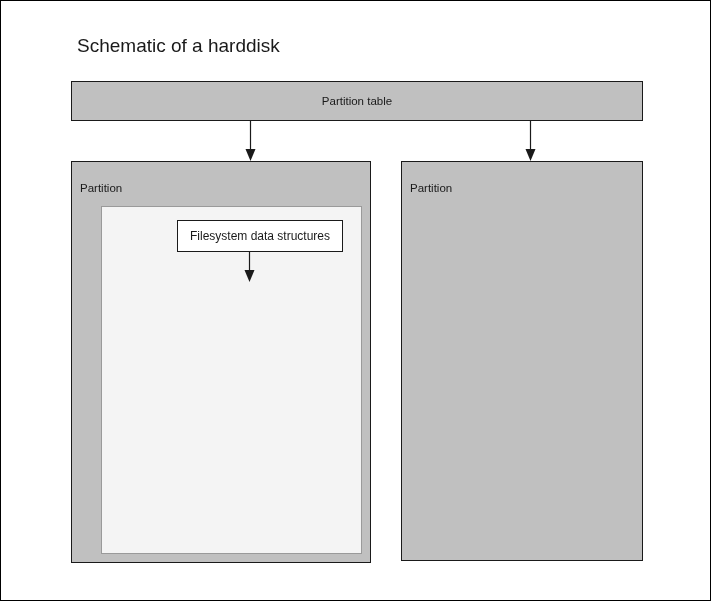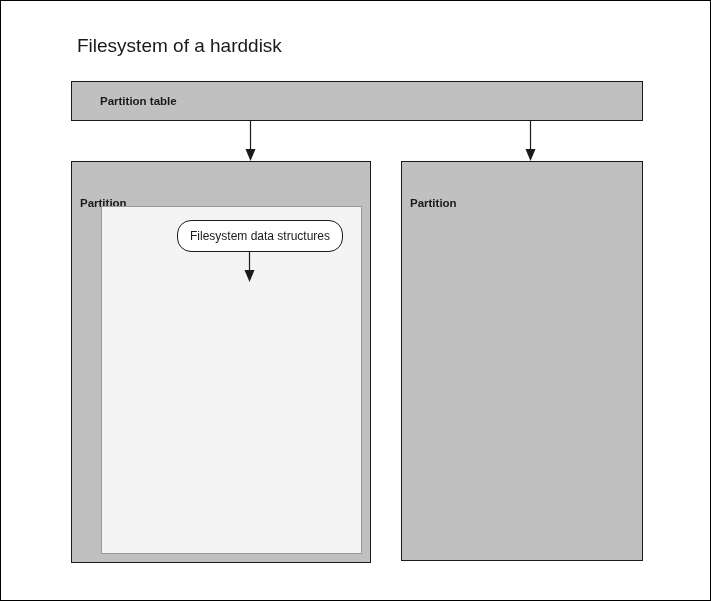--- a/index.html
+++ b/index.html
@@ -53,58 +53,57 @@
     top: 80px;
     width: 572px;
     height: 40px;
   }
   #partition-table .label {
     position: absolute;
     left: 0;
     right: 0;
     top: 50%;
     transform: translateY(-50%);
+    text-align: center;
     font-size: 11.5px;
-    font-weight: bold;
+    font-weight: normal;
     color: #1a1a1a;
-    padding-left: 28px;
   }
   #partition-1 {
     left: 70px;
     top: 160px;
     width: 300px;
     height: 402px;
   }
   #partition-2 {
     left: 400px;
     top: 160px;
     width: 242px;
     height: 400px;
   }
   .partition-label {
     position: absolute;
     left: 8px;
-    top: 35px;
+    top: 20px;
     font-size: 11.5px;
-    font-weight: bold;
+    font-weight: normal;
     color: #1a1a1a;
     white-space: nowrap;
   }
   #filesystem-area {
     left: 100px;
     top: 205px;
     width: 261px;
     height: 348px;
   }
   #filesystem-structures {
     left: 176px;
     top: 219px;
     width: 166px;
     height: 32px;
-    border-radius: 14px;
   }
   #filesystem-structures .label {
     position: absolute;
     left: 0;
     right: 0;
     top: 50%;
     transform: translateY(-50%);
     text-align: center;
     font-size: 12px;
     color: #1a1a1a;
@@ -132,21 +131,21 @@
     width: 711px;
     height: 601px;
     pointer-events: none;
   }
 </style>
 </head>
 <body>
 
 <div id="canvas">
 
-  <div id="diagram-title">Filesystem of a harddisk</div>
+  <div id="diagram-title">Schematic of a harddisk</div>
 
   <div class="box box-gray" id="partition-table">
     <div class="label">Partition table</div>
   </div>
 
   <div class="box box-gray" id="partition-1">
     <div class="partition-label">Partition</div>
   </div>
 
   <div class="box box-lightgray" id="filesystem-area"></div>

